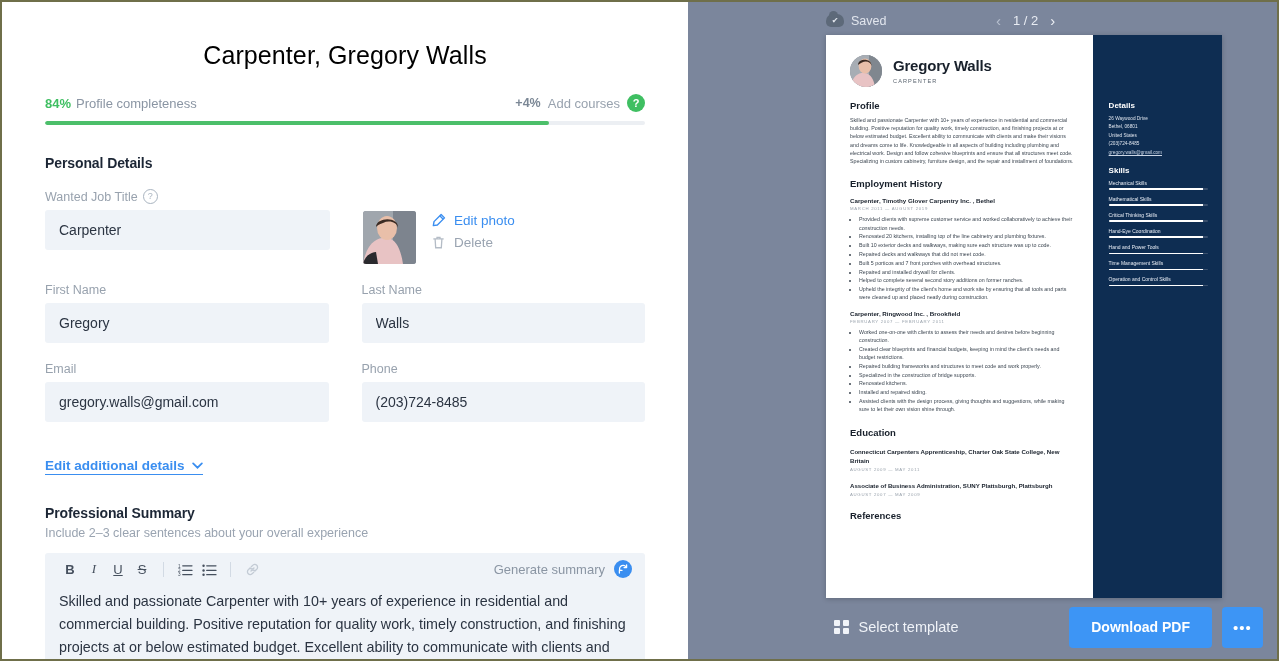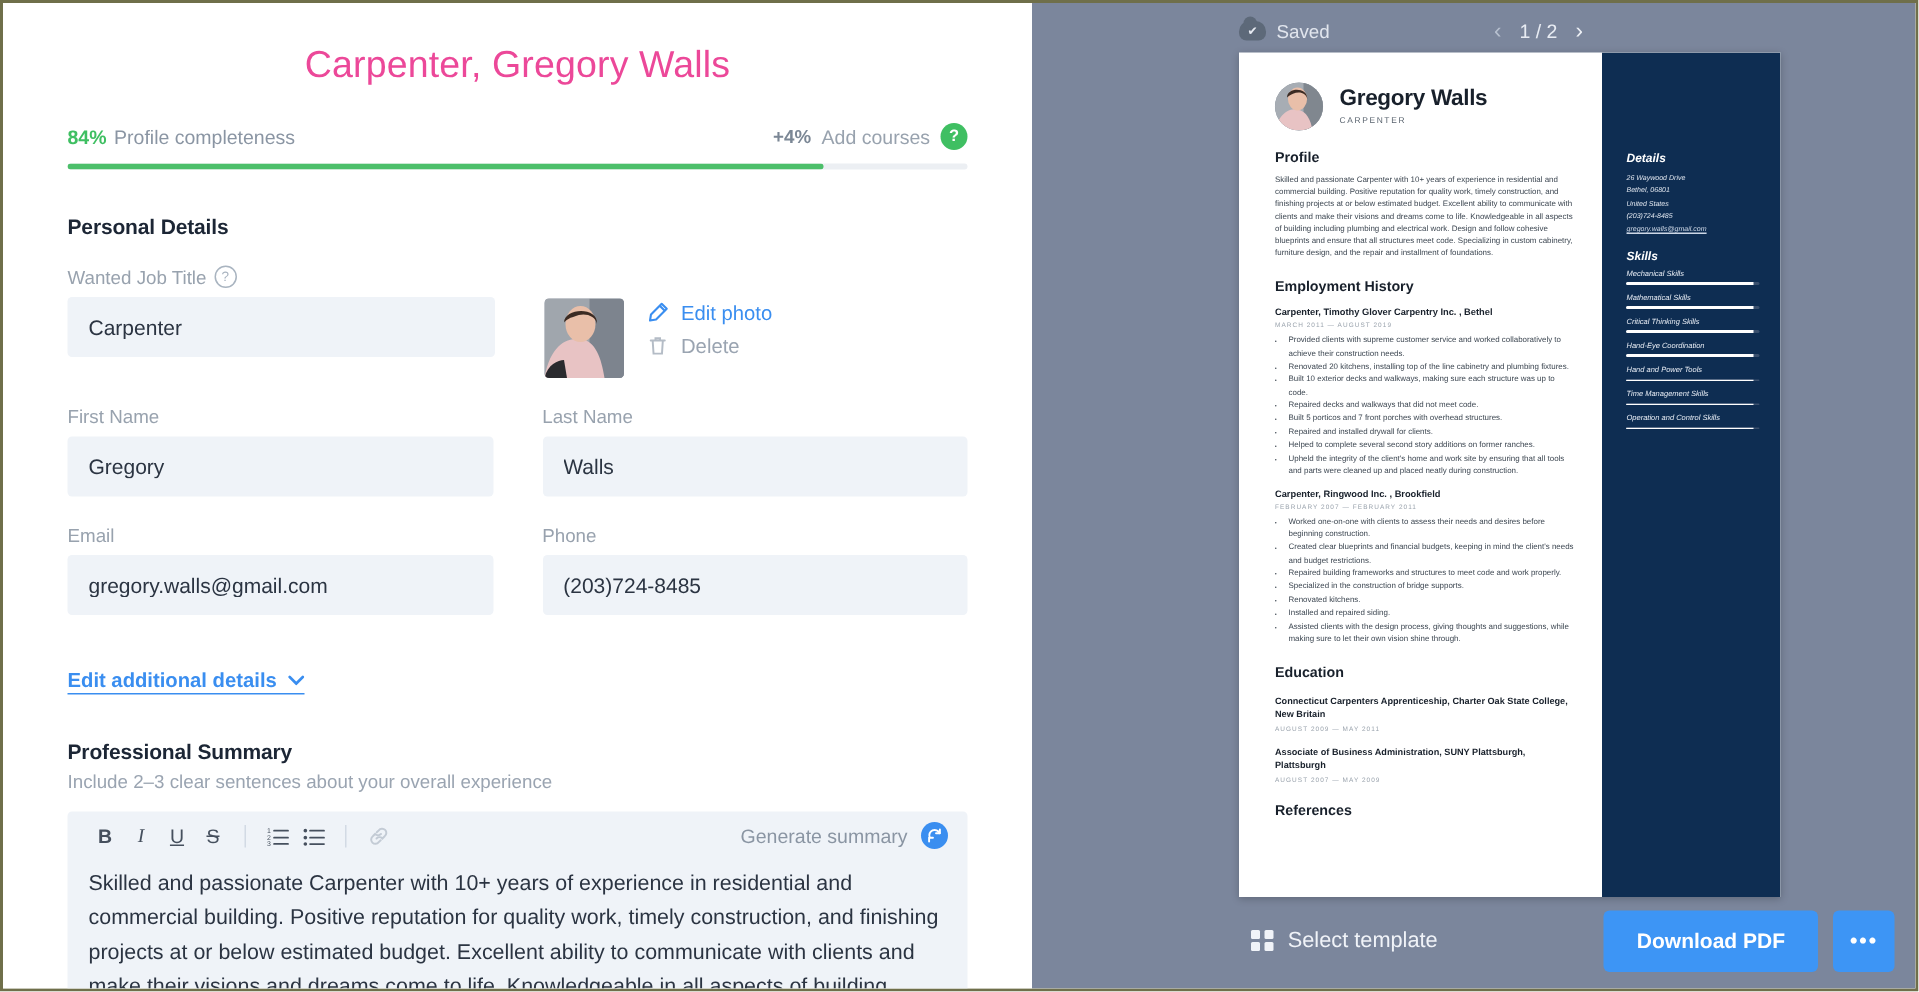--- a/index.html
+++ b/index.html
@@ -27,23 +27,23 @@
     height: 100%;
     background: #ffffff;
     overflow: hidden;
     position: relative;
     box-sizing: border-box;
     padding: 0 43px;
   }
   .doc-title {
     text-align: center;
     font-size: 25px;
-    color: #ec4899;
+    color: #000000;
     font-weight: 400;
-    margin: 27px 0 0 0;
+    margin: 39px 0 0 0;
     letter-spacing: 0.1px;
   }
   .lang-row {
     display: flex;
     align-items: center;
     justify-content: center;
     gap: 7px;
     margin-top: 9px;
   }
   .flag-icon {
@@ -300,41 +300,40 @@
     color: #e8ecf3;
   }
   .pager .chev { color: #b7c0cf; font-size: 15px; }
   .pager .chev.next { color: #eef1f6; }
 
   
   .resume {
     position: absolute;
     left: 138px;
     top: 33px;
-    width: 361px;
+    width: 396px;
     height: 563px;
     background: #ffffff;
     display: flex;
     box-shadow: 0 1px 5px rgba(0,0,0,0.22);
     overflow: hidden;
   }
   .resume-main {
     width: 268px;
     padding: 20px 18px 0 24px;
     box-sizing: border-box;
     overflow: hidden;
   }
   .resume-side {
     width: 130px;
     background: #0e2d52;
     color: #ffffff;
     padding: 66px 14px 0 16px;
     box-sizing: border-box;
     overflow: hidden;
-    font-style: italic;
   }
   .r-head { display: flex; align-items: center; gap: 11px; }
   .r-avatar {
     width: 32px; height: 32px; border-radius: 50%;
     background: #7d8792;
     flex: none; overflow: hidden; position: relative;
   }
   .r-name { font-size: 15px; font-weight: bold; color: #18202b; letter-spacing: -0.2px; line-height: 1.1; }
   .r-role { font-size: 5.6px; letter-spacing: 1.1px; color: #5a646f; margin-top: 3px; text-transform: uppercase; }
   .r-h2 {

